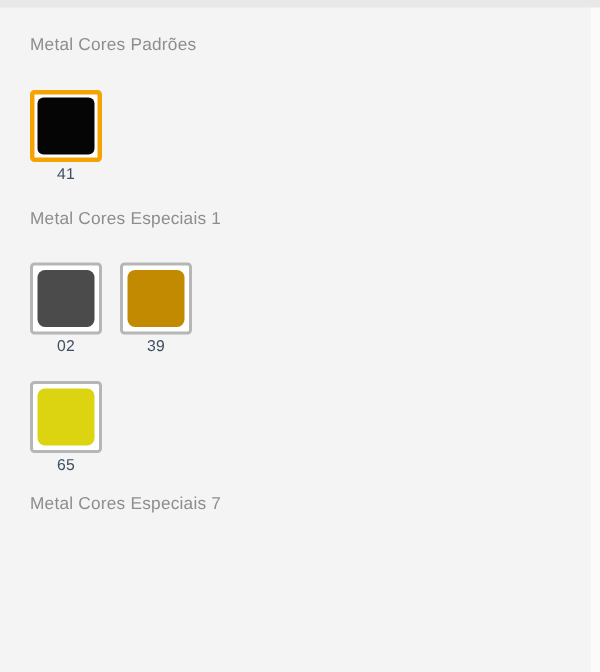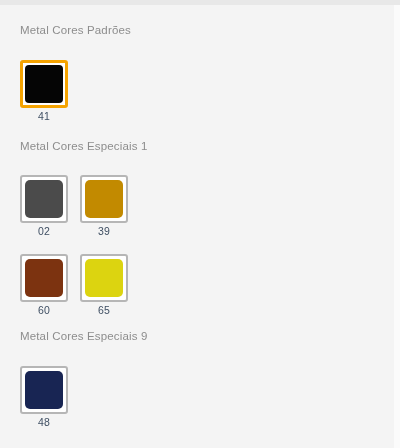--- a/index.html
+++ b/index.html
@@ -166,41 +166,29 @@
             <div class="swatch">
               <div class="swatch-frame">
                 <div class="swatch-tile" style="background: rgb(194, 138, 0);"></div>
               </div>
               <div class="swatch-label">39</div>
             </div>
           </div>
           <div class="swatch-grid" style="position: absolute; top: 249px; left: 0px; width: 394px;">
             <div class="swatch">
               <div class="swatch-frame">
-                <div class="swatch-tile" style="background: rgb(124, 51, 16);"></div>
-              </div>
-              <div class="swatch-label">60</div>
-            </div>
-            <div class="swatch">
-              <div class="swatch-frame">
                 <div class="swatch-tile" style="background: rgb(220, 212, 16);"></div>
               </div>
               <div class="swatch-label">65</div>
             </div>
           </div>
         </div>
         <div class="section">
-          <div class="section-title" style="position: absolute; top: 324px; left: 0px;">Metal Cores Especiais 9</div>
+          <div class="section-title" style="position: absolute; top: 324px; left: 0px;">Metal Cores Especiais 7</div>
           <div class="swatch-grid" style="position: absolute; top: 361px; left: 0px; width: 394px;">
-            <div class="swatch">
-              <div class="swatch-frame">
-                <div class="swatch-tile" style="background: rgb(24, 37, 83);"></div>
-              </div>
-              <div class="swatch-label">48</div>
-            </div>
           </div>
         </div>
       </div>
   </div>
 
   <div class="gutter"></div>
 
 </div>
 
 </body></html>

